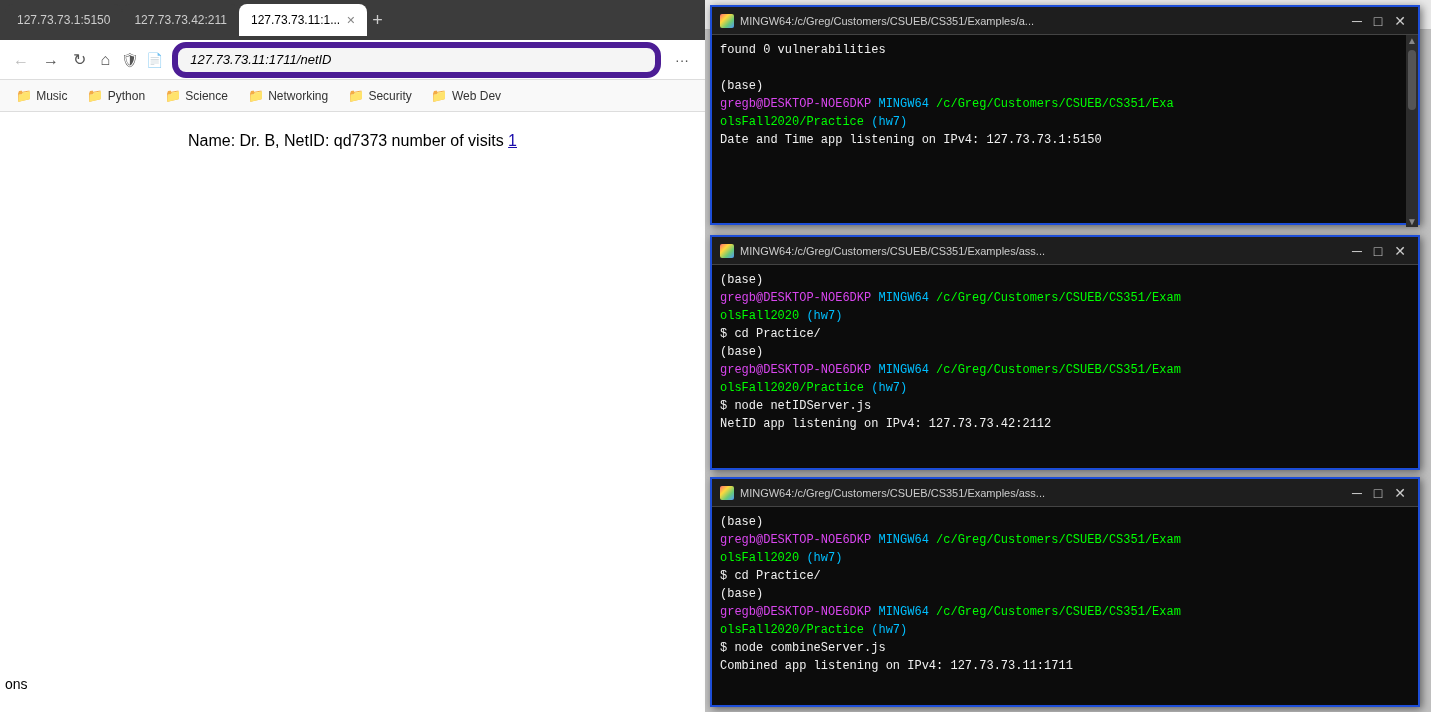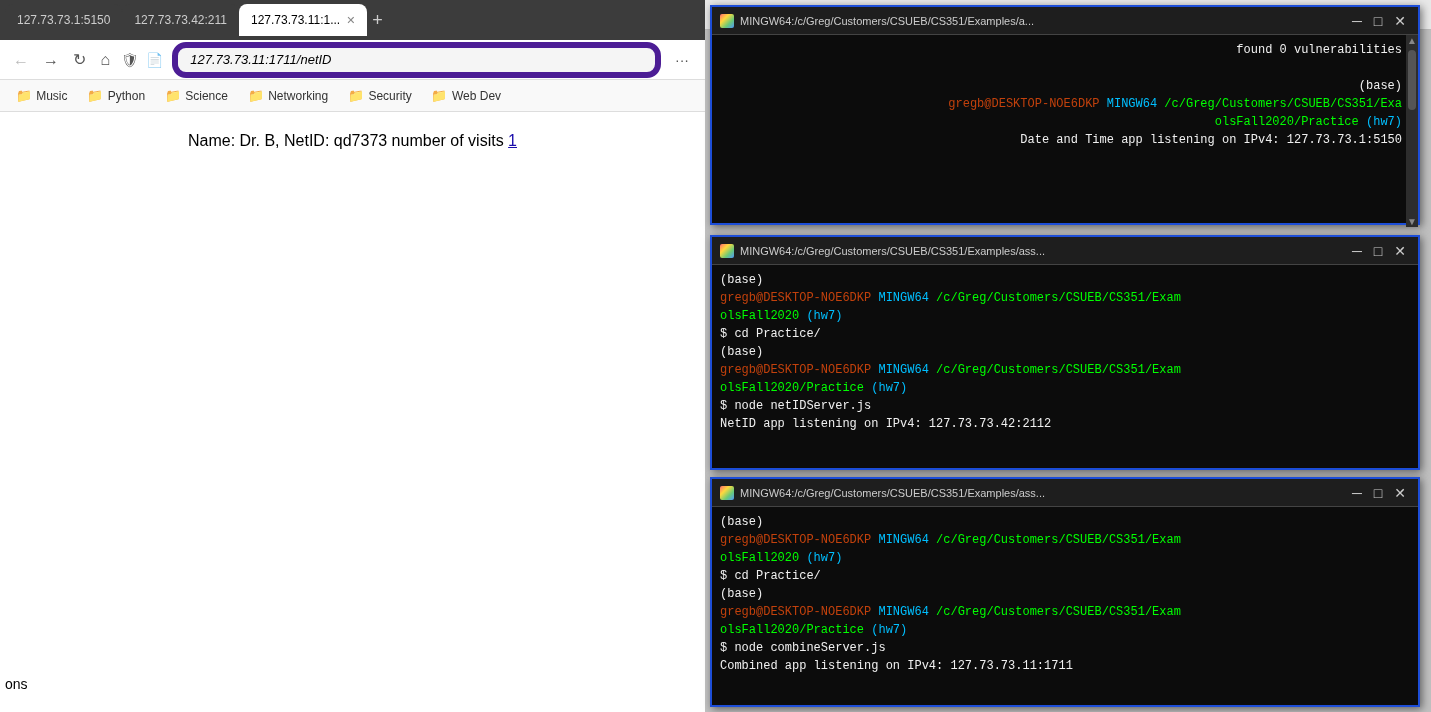--- a/index.html
+++ b/index.html
@@ -42,21 +42,21 @@
     .terminal-window { position: absolute; background: #0c0c0c; border: 2px solid #1d4ed8; box-shadow: 2px 2px 8px rgba(0,0,0,0.5); }
     .terminal-titlebar { display: flex; align-items: center; justify-content: space-between; height: 28px; background: #1e1e1e; padding: 0 8px; border-bottom: 1px solid #444; }
     .terminal-title { display: flex; align-items: center; gap: 6px; font-size: 11px; color: #ccc; overflow: hidden; white-space: nowrap; }
     .terminal-icon { width: 14px; height: 14px; background: linear-gradient(135deg, #ff6b6b, #ffd93d, #6bcb77, #4d96ff); border-radius: 2px; flex-shrink: 0; }
     .terminal-controls { display: flex; gap: 4px; }
     .term-btn { background: none; border: none; color: #ccc; cursor: pointer; font-size: 14px; padding: 0 4px; }
     .terminal-body { padding: 6px 8px; font-family: 'Courier New', monospace; font-size: 12px; line-height: 1.5; overflow: hidden; }
 
     
     .t-white { color: #f0f0f0; }
-    .t-yellow { color: #c2410c; }
+    .t-yellow { color: #d946ef; }
     .t-green { color: #00ff00; }
     .t-cyan { color: #00bfff; }
 
     
     .scrollbar-right { position: absolute; right: 0; top: 28px; width: 12px; background: #2d2d2d; height: calc(100% - 28px); }
     .scrollbar-thumb { width: 8px; margin: 0 auto; background: #555; border-radius: 4px; }
     .scroll-arrow { text-align: center; color: #888; font-size: 10px; cursor: pointer; user-select: none; }
   </style>
 </head>
 <body>
@@ -142,21 +142,21 @@
         <button class="term-btn">□</button>
         <button class="term-btn">✕</button>
       </div>
     </div>
 
     <div class="scrollbar-right" style="height:192px;">
       <div class="scroll-arrow">▲</div>
       <div class="scrollbar-thumb" style="height:60px;margin-top:4px;"></div>
       <div class="scroll-arrow" style="position:absolute;bottom:0;width:12px;text-align:center;">▼</div>
     </div>
-    <div class="terminal-body" style="padding-right:16px;text-align:right;">
+    <div class="terminal-body" style="padding-right:16px;">
       <div><span class="t-white">found 0 vulnerabilities</span></div>
       <div>&nbsp;</div>
       <div><span class="t-white">(base)</span></div>
       <div>
         <span class="t-yellow">gregb@DESKTOP-NOE6DKP</span><span class="t-cyan"> MINGW64 </span><span class="t-green">/c/Greg/Customers/CSUEB/CS351/Exa</span>
       </div>
       <div>
         <span class="t-green">olsFall2020/Practice </span><span class="t-cyan">(hw7)</span>
       </div>
       <div><span class="t-white">Date and Time app listening on IPv4: 127.73.73.1:5150</span></div>

